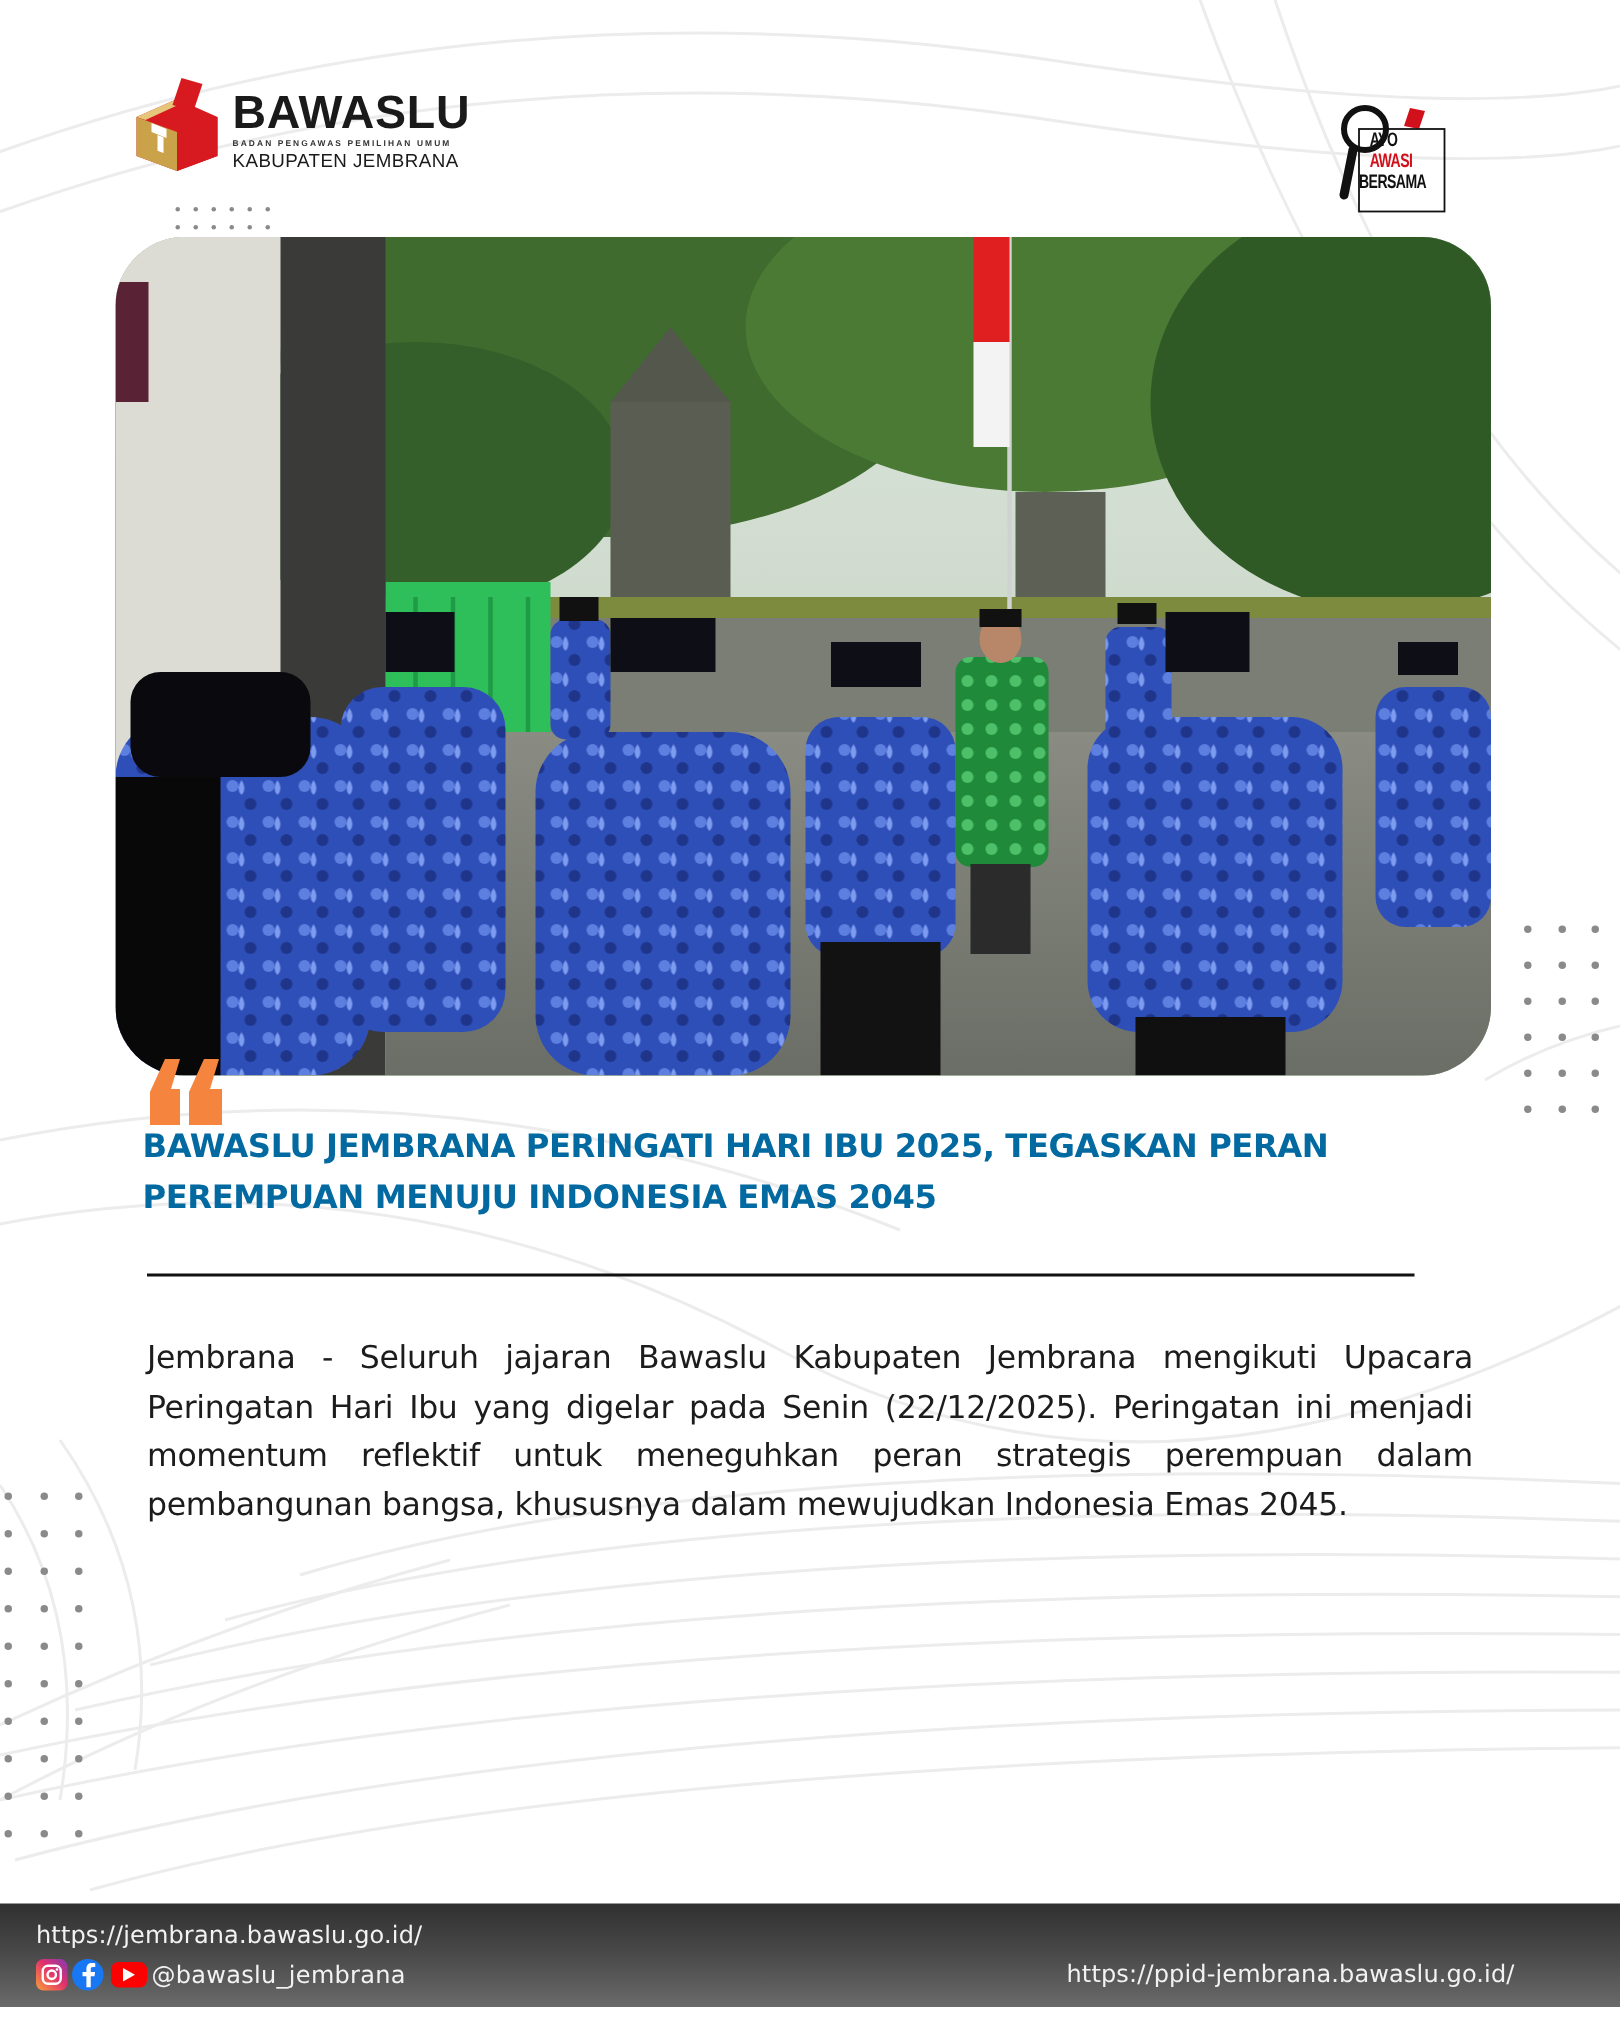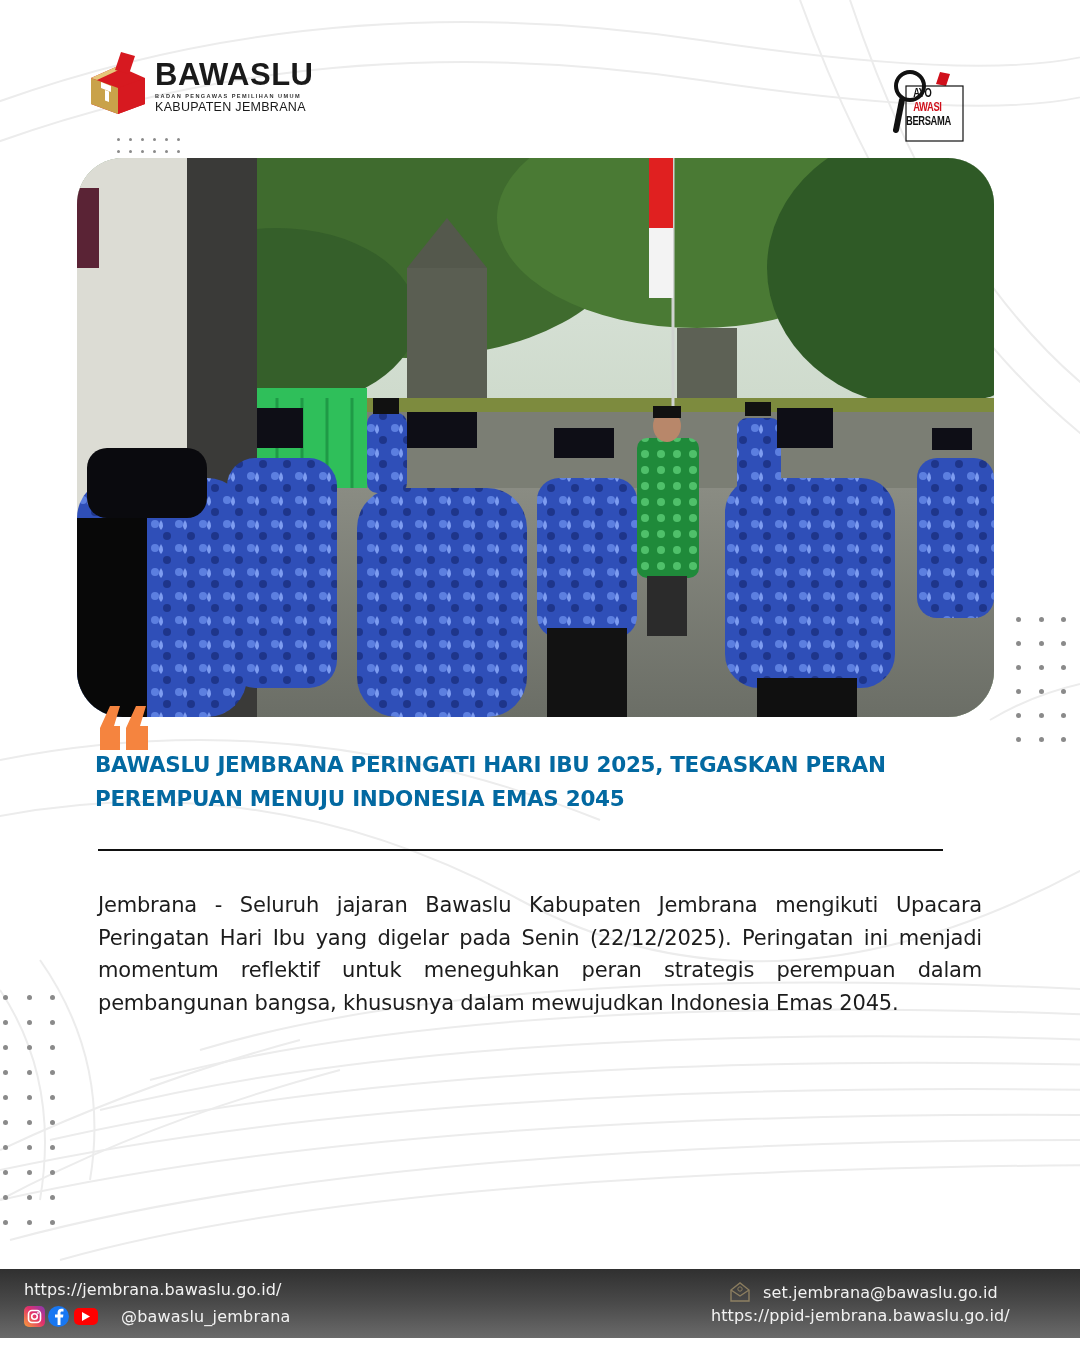--- a/index.html
+++ b/index.html
@@ -40,21 +40,21 @@
   .body-text { position: absolute; left: 98px; top: 877px; width: 884px; z-index: 3; font-family: "DejaVu Sans", sans-serif; font-size: 21px; line-height: 32.6px; color: #1c1c1c; text-align: justify; letter-spacing: -0.2px; margin-top: 12px; }
 
   
   .footer { position: absolute; left: 0; top: 1269px; width: 1080px; height: 69px; background: linear-gradient(180deg, #303030 0%, #4a4a4a 50%, #6a6a6a 100%); z-index: 3; font-family: "DejaVu Sans", sans-serif; color: #f2f2f2; }
   .f-left-url { position: absolute; left: 24px; top: 11px; font-size: 16px; letter-spacing: 0.1px; }
   .f-social { position: absolute; left: 24px; top: 37px; display: flex; align-items: center; gap: 3px; }
   .social-icon { width: 21px; height: 21px; border-radius: 5px; display: flex; align-items: center; justify-content: center; }
   .ig { background: linear-gradient(45deg, #f9a03a, #e1306c 55%, #833ab4); }
   .fb { background: #1877f2; border-radius: 50%; }
   .yt { background: #ff0000; width: 24px; height: 17px; border-radius: 5px; margin-left: 2px; }
-  .f-handle { font-size: 16px; margin-left: 20px; letter-spacing: 0.2px; }
+  .f-handle { font-size: 16px; margin-left: 0; letter-spacing: 0.2px; }
   .f-email-wrap { position: absolute; left: 729px; top: 12px; display: flex; align-items: center; }
   .mail-icon { width: 22px; height: 22px; opacity: 0.55; }
   .f-email { font-size: 16px; margin-left: 12px; letter-spacing: 0.1px; }
   .f-ppid { position: absolute; left: 711px; top: 37px; font-size: 16px; letter-spacing: 0.1px; }
 </style>
 </head>
 <body>
 
 <svg class="bg-pattern" viewBox="0 0 1080 1270" preserveAspectRatio="none">
   <g fill="none" stroke="#ececec" stroke-width="2">
@@ -289,22 +289,14 @@
           <path d="M7.5 17 V9.5 H10 L10.4 6.6 H7.5 V4.8 C7.5 4 7.8 3.4 9 3.4 H10.5 V0.8 C10.2 0.8 9.3 0.7 8.3 0.7 C6.1 0.7 4.6 2 4.6 4.5 V6.6 H2 V9.5 H4.6 V17 Z" fill="#fff"></path>
         </svg>
     </span>
     <span class="social-icon yt">
       <svg width="8" height="9" viewBox="0 0 8 9">
           <polygon points="0,0 8,4.5 0,9" fill="#fff"></polygon>
         </svg>
     </span>
     <span class="f-handle">@bawaslu_jembrana</span>
   </div>
-  <div class="f-email-wrap">
-    <svg class="mail-icon" viewBox="0 0 22 22">
-      <path d="M2 9 L11 2 L20 9 V20 H2 Z" fill="none" stroke="#c9b07a" stroke-width="1.4"></path>
-      <path d="M2 9 L11 15 L20 9" fill="none" stroke="#c9b07a" stroke-width="1.4"></path>
-      <circle cx="11" cy="8" r="2.2" fill="none" stroke="#c9b07a" stroke-width="1"></circle>
-    </svg>
-    <a class="f-email">set.jembrana@bawaslu.go.id</a>
-  </div>
   <a class="f-ppid">https://ppid-jembrana.bawaslu.go.id/</a>
 </div>
 
 </body></html>

